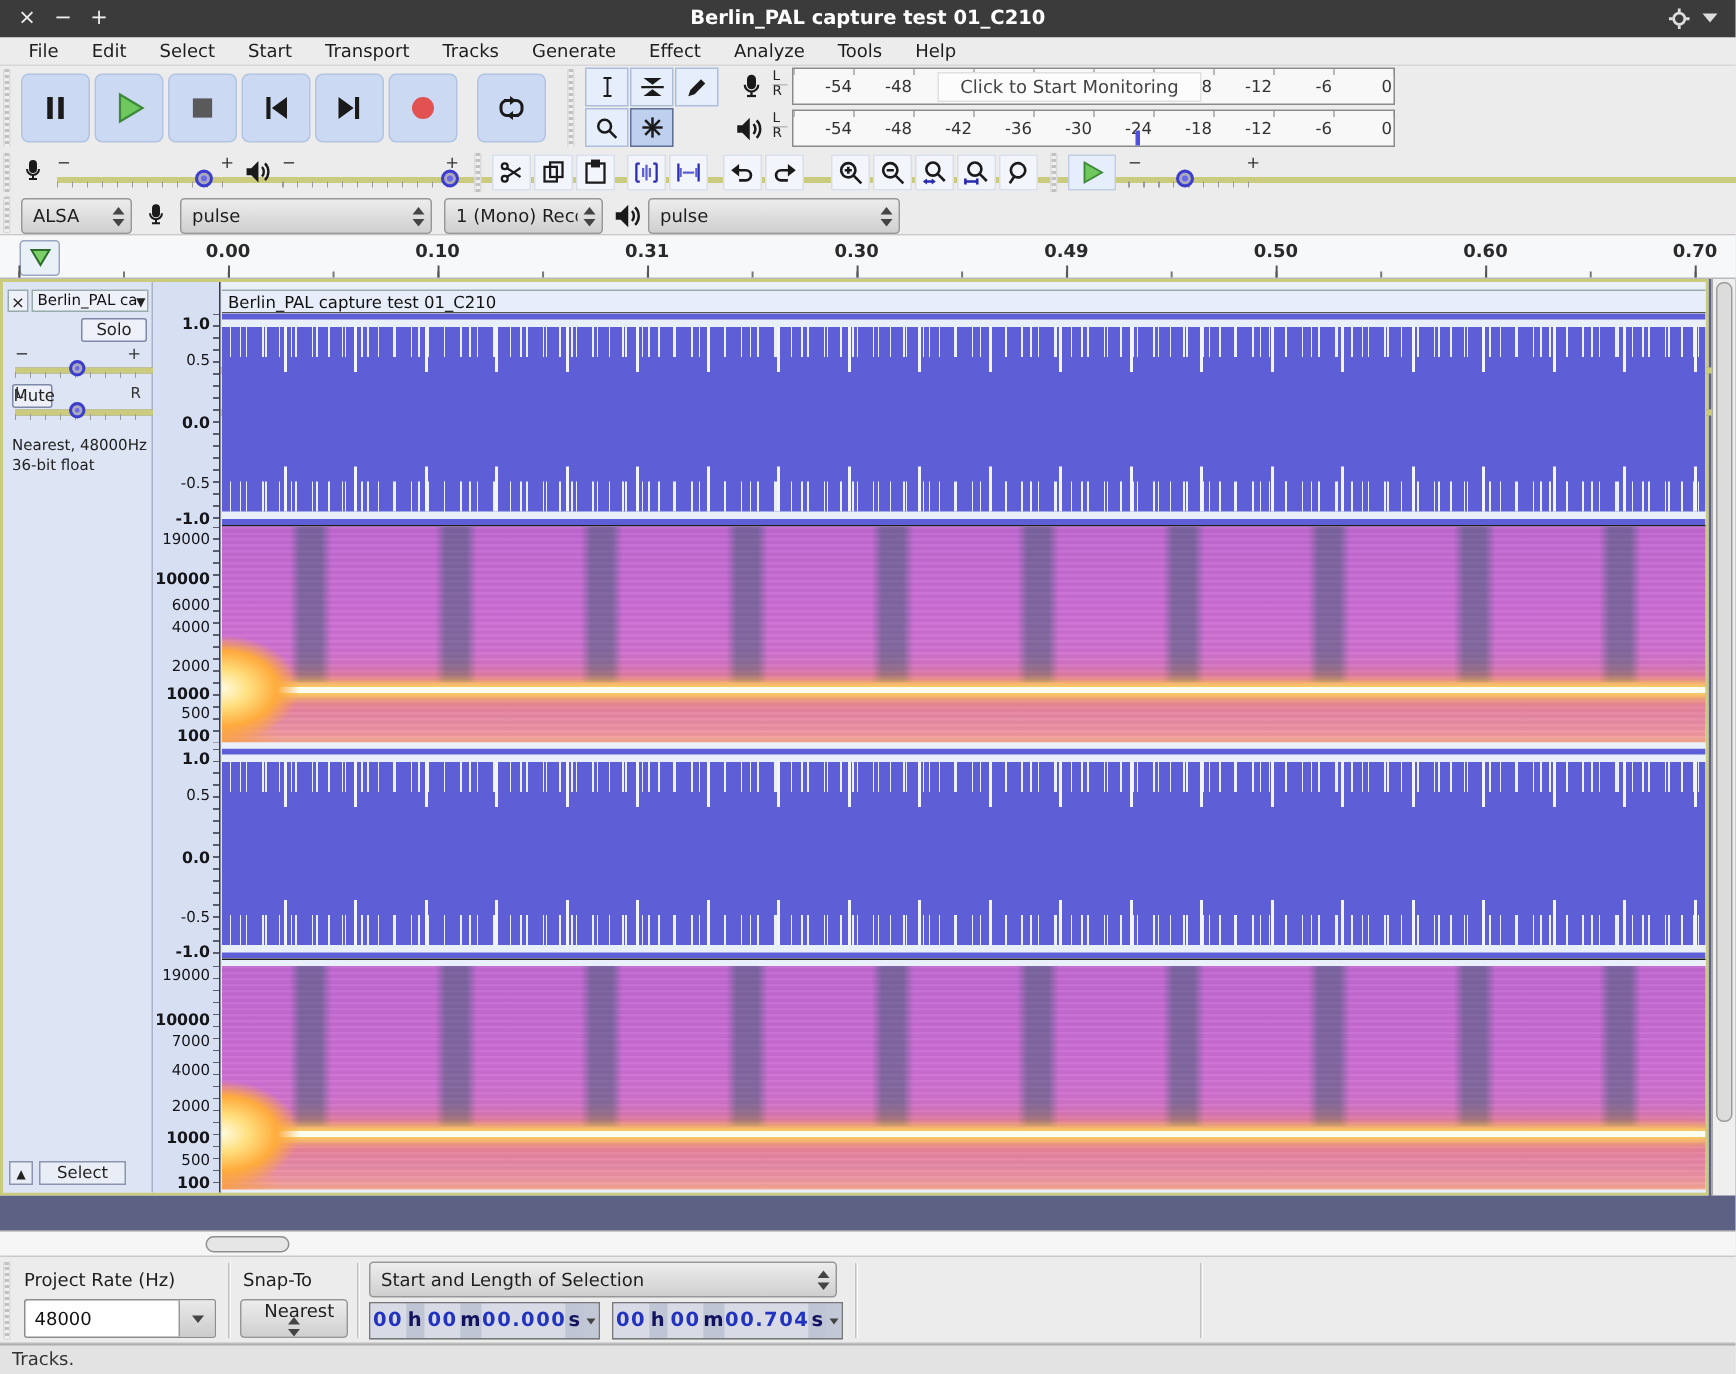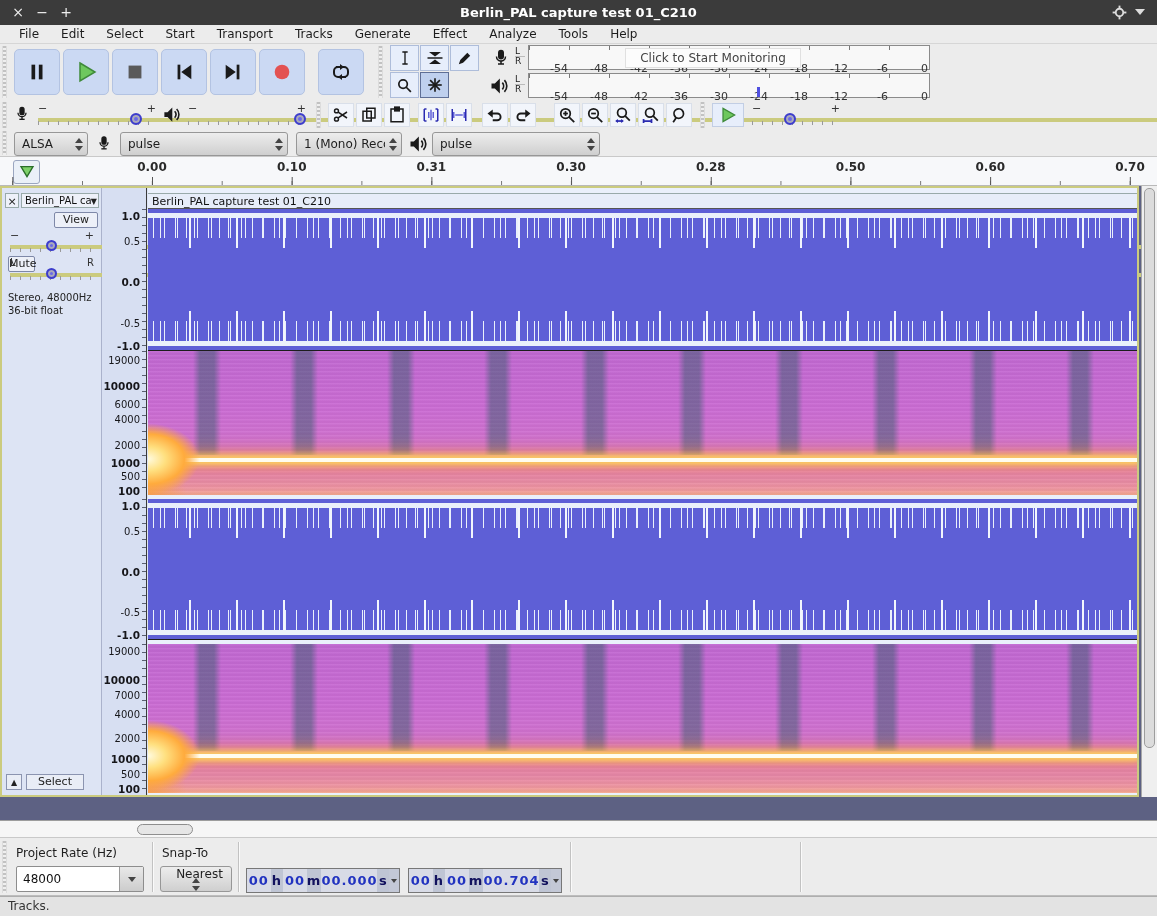--- a/index.html
+++ b/index.html
@@ -17,21 +17,21 @@
   .menu-item { font-size:12px; color:#1d1d1d; padding:0 11px; line-height:19px; }
 
   
   .tbzone { left:0; top:44px; width:1157px; height:113px; background:#ececec; border-bottom:1px solid #c9c9c9; }
   .grip { width:5px; background:repeating-linear-gradient(180deg,#c2c2c2 0 2px,#efefef 2px 4px); border-left:1px solid #dcdcdc; border-right:1px solid #dcdcdc; }
   .tr-btn { width:46px; height:46px; top:5px; background:#cbd9f3; border:1px solid #b3c3e2; border-radius:5px; display:flex; align-items:center; justify-content:center; }
   .tool-btn { width:29px; height:26px; background:#e7eefb; border:1px solid #aebdda; display:flex; align-items:center; justify-content:center; }
   .tool-btn.sel { background:#bfd0ee; border:1px solid #5f6f96; }
   .meterrow { height:27px; background:#ececec; }
   .meter-box { background:#f8f8f8; border:1px solid #8b8b8b; }
-  .mcells { display:flex; height:100%; align-items:center;margin-top:11px; }
+  .mcells { display:flex; height:100%; align-items:center; }
   .mcell { width:10%; text-align:right; font-size:11px; color:#333; padding-right:1px; }
   .mticks { left:0; right:0; top:0; height:4px; background-image:linear-gradient(90deg,#777 1px,transparent 1px); background-size:10% 100%; }
   .lr { font-size:9px; line-height:9px; color:#222; width:10px; text-align:left; }
   .monitor-overlay { top:2px; height:20px; background:#fcfcfc; border:1px solid #e0e0e0; font-size:12px; color:#444; display:flex; align-items:center; justify-content:center; white-space:nowrap; }
   .meter-cursor { width:3px; background:#5050e0; }
 
   .hslider { height:22px; }
   .hslider .track { position:absolute; left:0; right:0; top:13px; height:2px; background:#8a8a8a; }
   .hslider .ticks { position:absolute; left:0; right:0; top:16px; height:4px; background:repeating-linear-gradient(90deg,#9a9a9a 0 1px,transparent 1px 10px); }
   .hslider .minus { position:absolute; left:0; top:-3px; font-size:11px; color:#333; }
@@ -478,55 +478,55 @@
 <div class="abs timeline">
   <div class="abs pinbtn">
     <svg width="16" height="14" viewBox="0 0 24 20">
         <polygon points="3,2 21,2 12,17" fill="#7dd069" stroke="#2a6e2a" stroke-width="2"></polygon>
       </svg>
   </div>
   <span class="abs tl-num" style="left:152px;">0.00</span>
   <span class="abs tl-num" style="left:291.7px;">0.10</span>
   <span class="abs tl-num" style="left:431.4px;">0.31</span>
   <span class="abs tl-num" style="left:571.1px;">0.30</span>
-  <span class="abs tl-num" style="left:710.9px;">0.28</span>
+  <span class="abs tl-num" style="left:710.9px;">0.49</span>
   <span class="abs tl-num" style="left:850.6px;">0.50</span>
   <span class="abs tl-num" style="left:990.3px;">0.60</span>
   <span class="abs tl-num" style="left:1130px;">0.70</span>
   <div class="abs tl-minor"></div>
   <div class="abs tl-major"></div>
 </div>
 
 <div class="abs trackzone">
 
   <div class="abs track">
 
     <div class="abs tpanel">
       <div class="abs tp-close">×</div>
       <div class="abs tp-name">
         <span>Berlin_PAL ca</span>
         <span class="caret">▼</span>
       </div>
       <div class="abs ms-btn" style="left:6px; width:27px;margin-top:44px;">Mute</div>
-      <div class="abs ms-btn" style="left:52px; width:44px;">View</div>
+      <div class="abs ms-btn" style="left:52px; width:44px;">Solo</div>
       <div class="abs tp-slider hslider" style="top:44px;">
         <span class="minus">−</span>
         <span class="plus">+</span>
         <div class="track" style="background:#8a8a8a;"></div>
           <div class="ticks"></div>
         <div class="thumb" style="left:36px; width:11px; height:11px;"></div>
       </div>
       <div class="abs tp-slider hslider" style="top:72px;">
         <span class="minus" style="font-size:10px;">L</span>
         <span class="plus" style="font-size:10px;">R</span>
         <div class="track" style="background:#8a8a8a;"></div>
           <div class="ticks"></div>
         <div class="thumb" style="left:36px; width:11px; height:11px;"></div>
       </div>
-      <div class="abs tp-info" style="top:104px;">Stereo, 48000Hz</div>
+      <div class="abs tp-info" style="top:104px;">Nearest, 48000Hz</div>
       <div class="abs tp-info" style="top:117px;">36-bit float</div>
       <div class="abs tp-up">▲</div>
       <div class="abs tp-select">Select</div>
     </div>
 
     <div class="abs truler">
 
       <div class="abs" style="top:21px; height:141px; left:0; right:0;">
         <div class="abs rticks" style="top:0; bottom:0;"></div>
         <span class="abs rlabel b" style="top:5%;">1.0</span>
@@ -637,20 +637,27 @@
   <div class="abs combo" style="left:160px; top:28px; width:72px; height:26px;flex-direction:column;">
     <span class="txt">Nearest</span>
     <span class="spin">
         <span class="tri-up"></span>
         <span class="tri-dn"></span>
       </span>
   </div>
 
   <div class="abs vsep" style="left:238px;"></div>
 
+  <div class="abs combo" style="left:246px; top:3px; width:312px; height:24px;">
+    <span class="txt">Start and Length of Selection</span>
+    <span class="spin">
+        <span class="tri-up"></span>
+        <span class="tri-dn"></span>
+      </span>
+  </div>
 
   <div class="abs timefield" style="left:246px; top:30px; width:154px;">
     <span class="seg dig" style="width:24px;">00</span>
     <span class="seg unit" style="width:13px;">h</span>
     <span class="seg dig" style="width:24px;">00</span>
     <span class="seg unit" style="width:15px;">m</span>
     <span class="seg dig" style="width:56px;">00.000</span>
     <span class="seg unit" style="width:12px;">s</span>
     <span class="tf-caret">
         <span class="tri-dn" style="border-left-width:3px;border-right-width:3px;border-top-width:4px;"></span>

